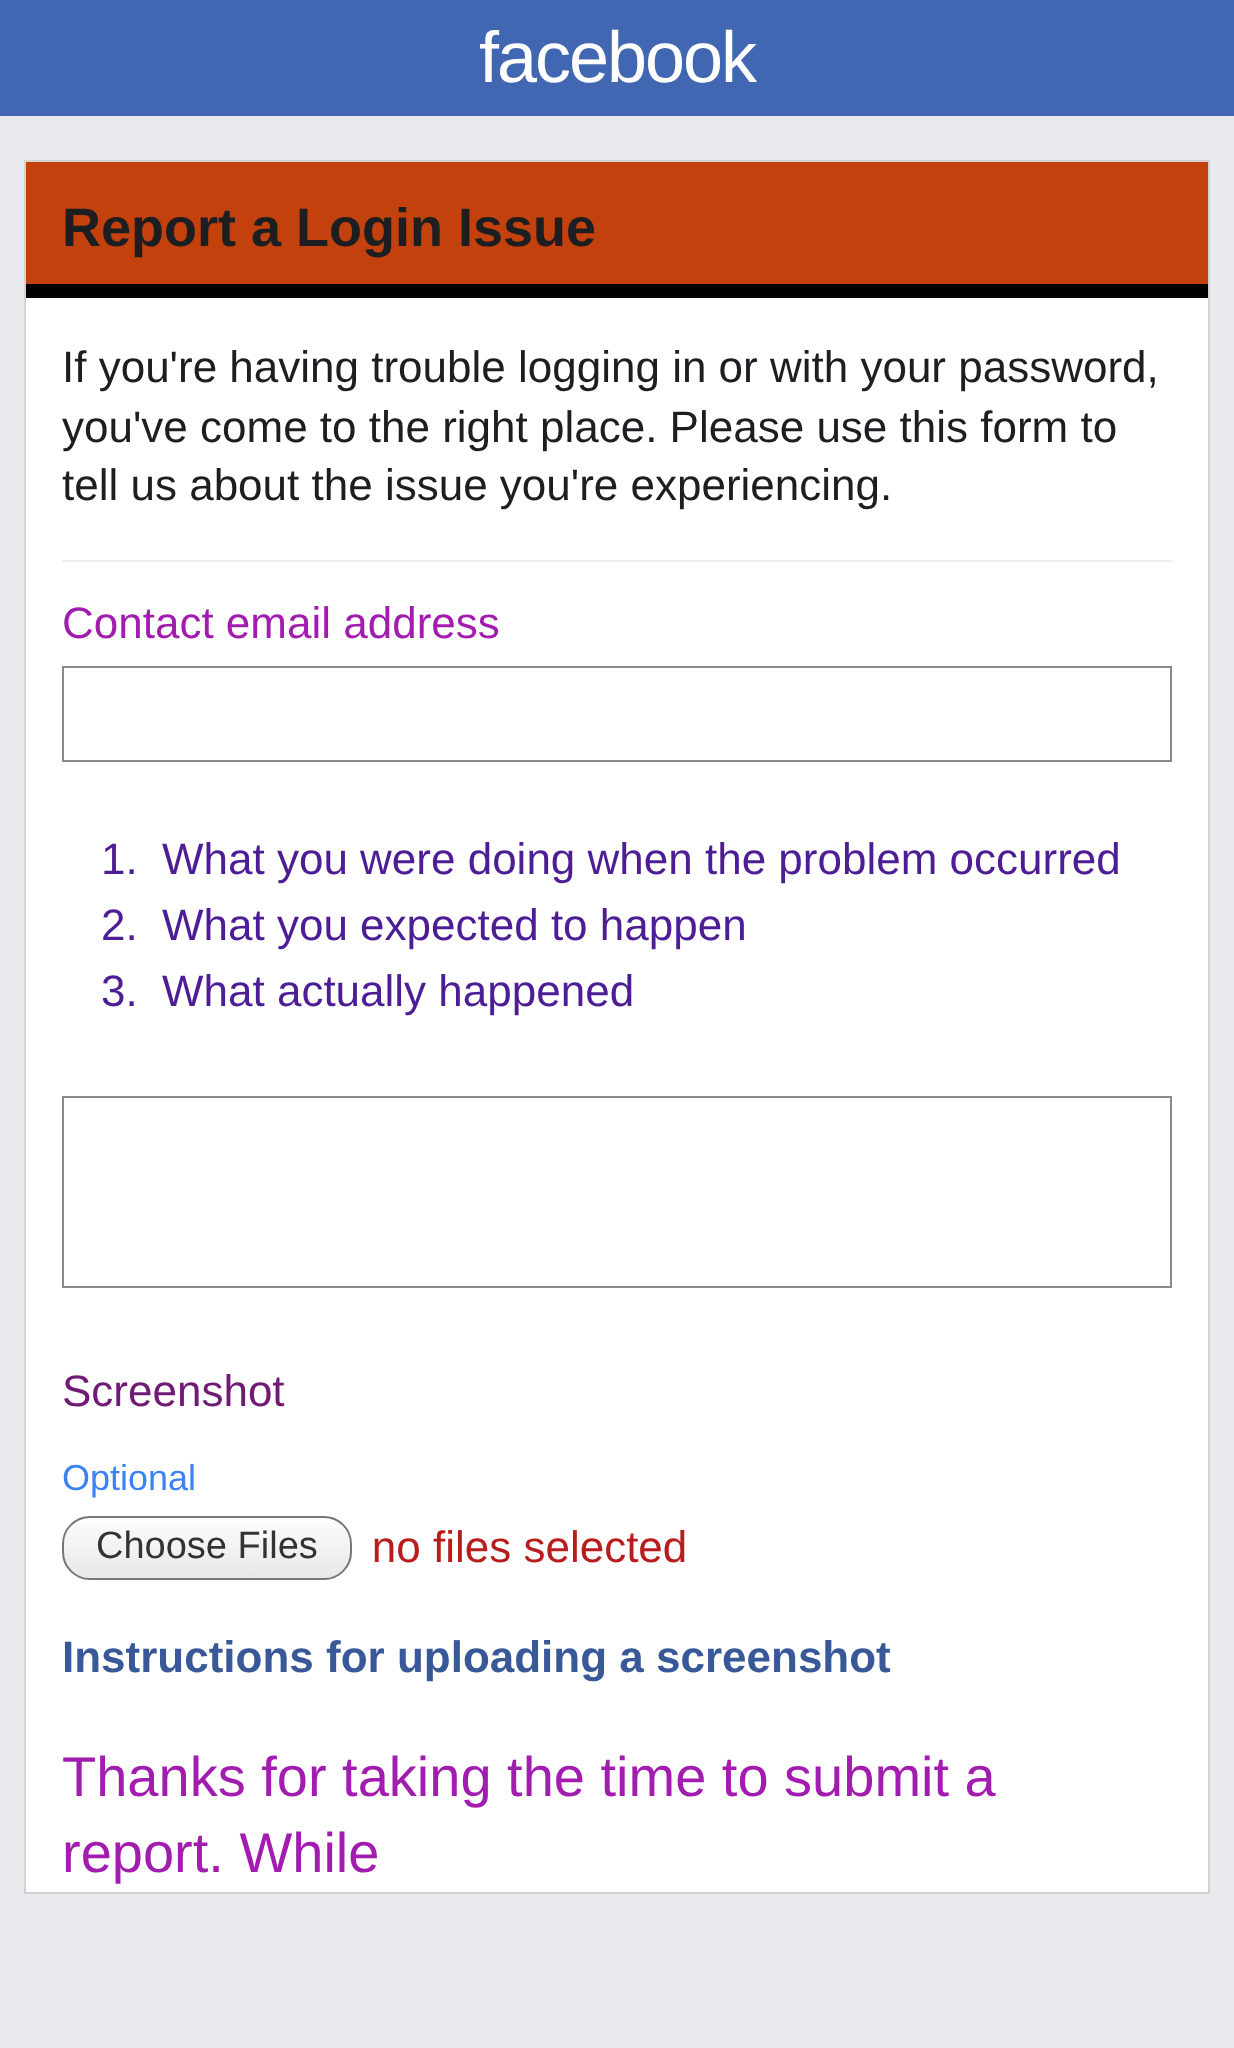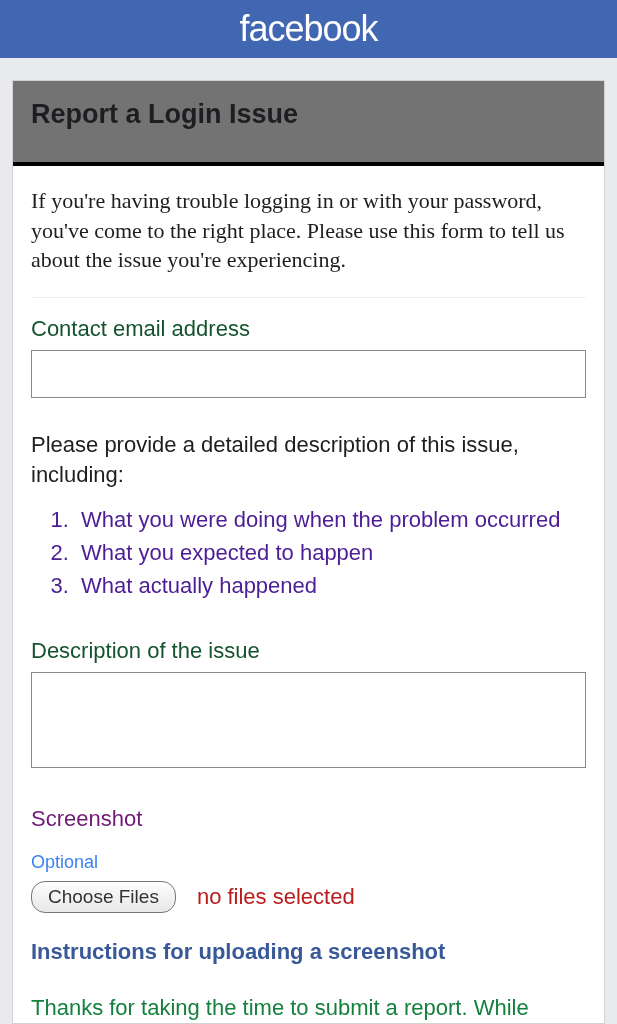--- a/index.html
+++ b/index.html
@@ -27,44 +27,43 @@
       font-weight: normal;
       letter-spacing: -1px;
       font-family: Helvetica, Arial, sans-serif;
     }
     .container {
       margin: 22px 12px 0 12px;
       background: #fff;
       border: 1px solid #d3d3d3;
     }
     .title-section {
-      padding: 18px 18px 32px 18px;
-      background: #737373;
-      border-bottom: 4px solid #000000;
+      padding: 18px 18px 12px 18px;
+      background: #c2410c;
+      border-bottom: 7px solid #000000;
     }
     .title {
       font-size: 27px;
       font-weight: bold;
       color: #1c1e21;
     }
     .content {
       padding: 20px 18px 0 18px;
     }
     .intro-text {
       font-size: 22px;
       line-height: 1.35;
       color: #1c1e21;
       padding-bottom: 22px;
       border-bottom: 1px solid #eceff5;
       margin-bottom: 18px;
-      font-family: Liberation Serif, serif;
     }
     .field-label {
       font-size: 22px;
-      color: #14532d;
+      color: #a21caf;
       margin-bottom: 8px;
     }
     .text-input {
       width: 100%;
       height: 48px;
       border: 1px solid #8a8a8a;
       font-size: 20px;
       padding: 6px 10px;
       background: #fff;
       margin-bottom: 32px;
@@ -97,21 +96,21 @@
       font-family: inherit;
     }
     .optional-text {
       font-size: 18px;
       color: #3b82f6;
       margin-bottom: 8px;
     }
     .file-row {
       display: flex;
       align-items: center;
-      gap: 21px;
+      gap: 10px;
       margin-bottom: 26px;
     }
     .file-button {
       background: linear-gradient(#fdfdfd, #e8e8e8);
       border: 1px solid #777;
       border-radius: 14px;
       padding: 4px 16px;
       font-size: 19px;
       color: #333;
       cursor: pointer;
@@ -122,23 +121,23 @@
       color: #b91c1c;
     }
     .link-text {
       font-size: 22px;
       color: #385898;
       margin-bottom: 28px;
       display: block;
       font-weight: bold;
     }
     .thanks-text {
-      font-size: 22px;
+      font-size: 28px;
       line-height: 1.35;
-      color: #15803d;
+      color: #a21caf;
     }
     .screenshot-label {
       font-size: 22px;
       color: #701a75;
       margin-bottom: 20px;
     }
   </style>
 </head>
 <body>
 
@@ -149,28 +148,26 @@
 <div class="container">
   <div class="title-section">
     <h1 class="title">Report a Login Issue</h1>
   </div>
   <div class="content">
     <p class="intro-text">If you're having trouble logging in or with your password, you've come to the right place. Please use this form to tell us about the issue you're experiencing.</p>
 
     <div class="field-label">Contact email address</div>
     <input type="text" class="text-input" value="" style="">
 
-    <p class="desc-prompt">Please provide a detailed description of this issue, including:</p>
     <ol class="desc-list">
       <li>What you were doing when the problem occurred</li>
       <li>What you expected to happen</li>
       <li>What actually happened</li>
     </ol>
 
-    <div class="field-label">Description of the issue</div>
     <textarea class="textarea-input" style=""></textarea>
 
     <div class="screenshot-label">Screenshot</div>
     <div class="optional-text">Optional</div>
     <div class="file-row">
       <button class="file-button">Choose Files</button>
       <span class="file-status">no files selected</span>
     </div>
 
     <a class="link-text">Instructions for uploading a screenshot</a>

